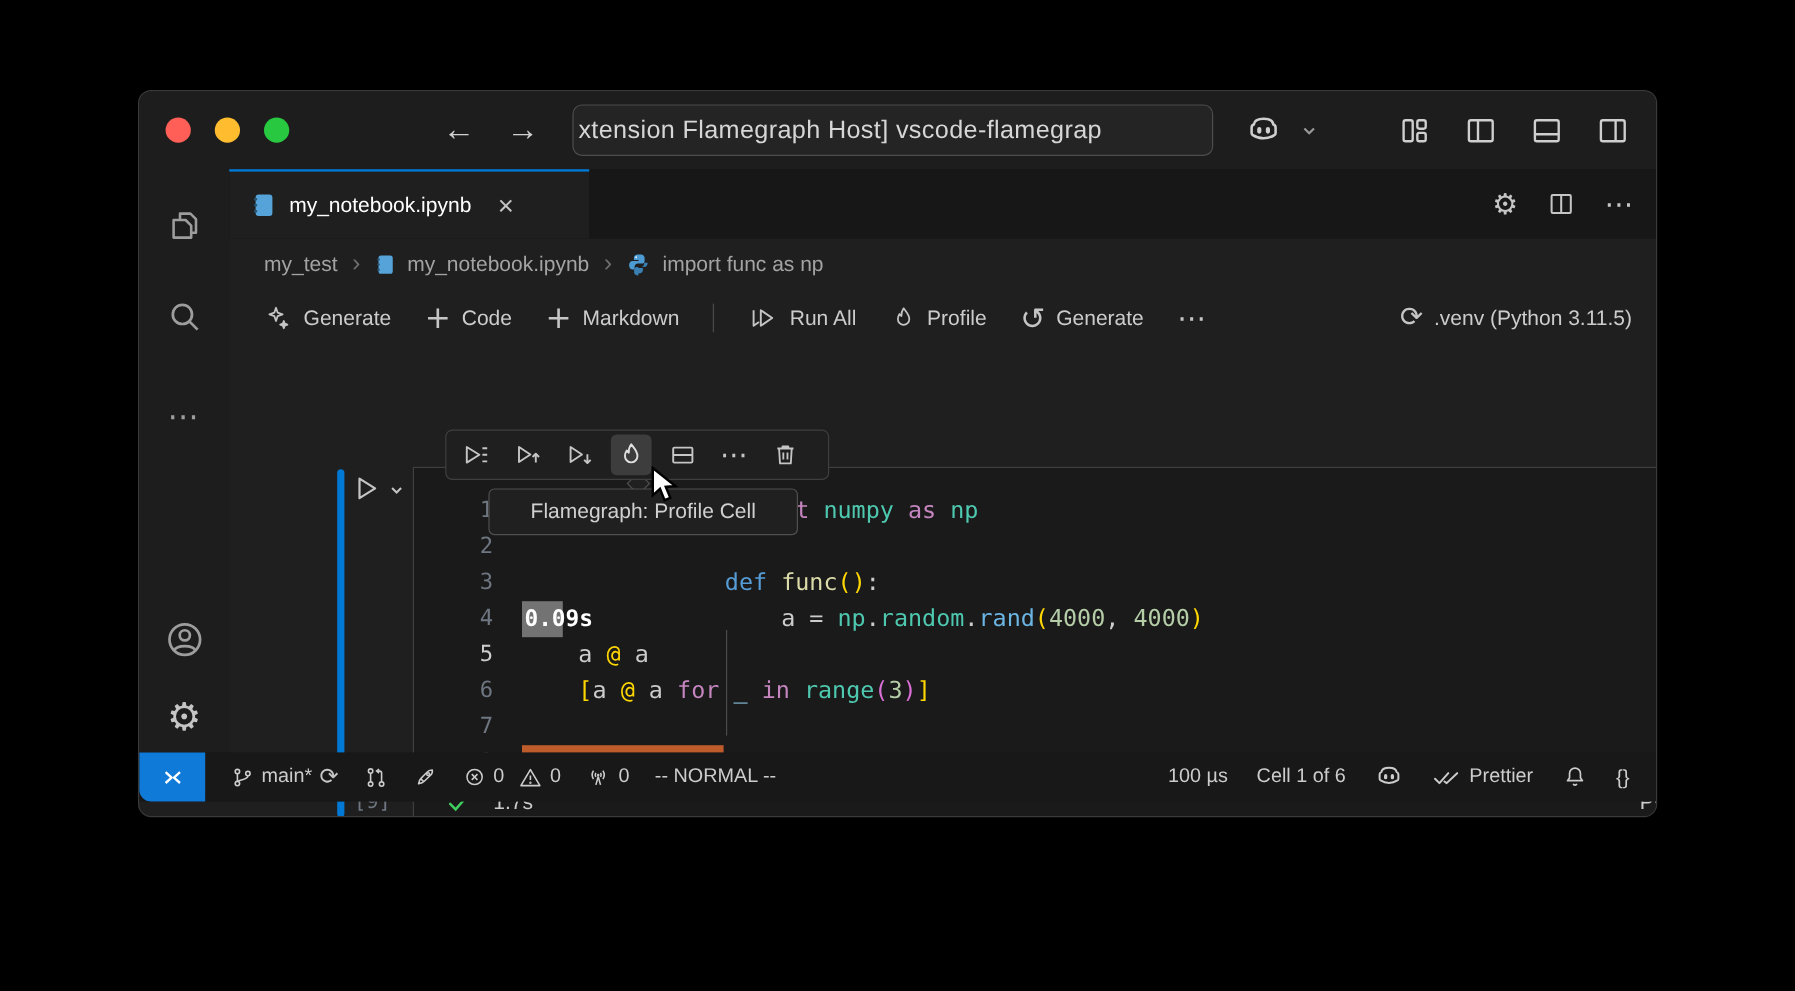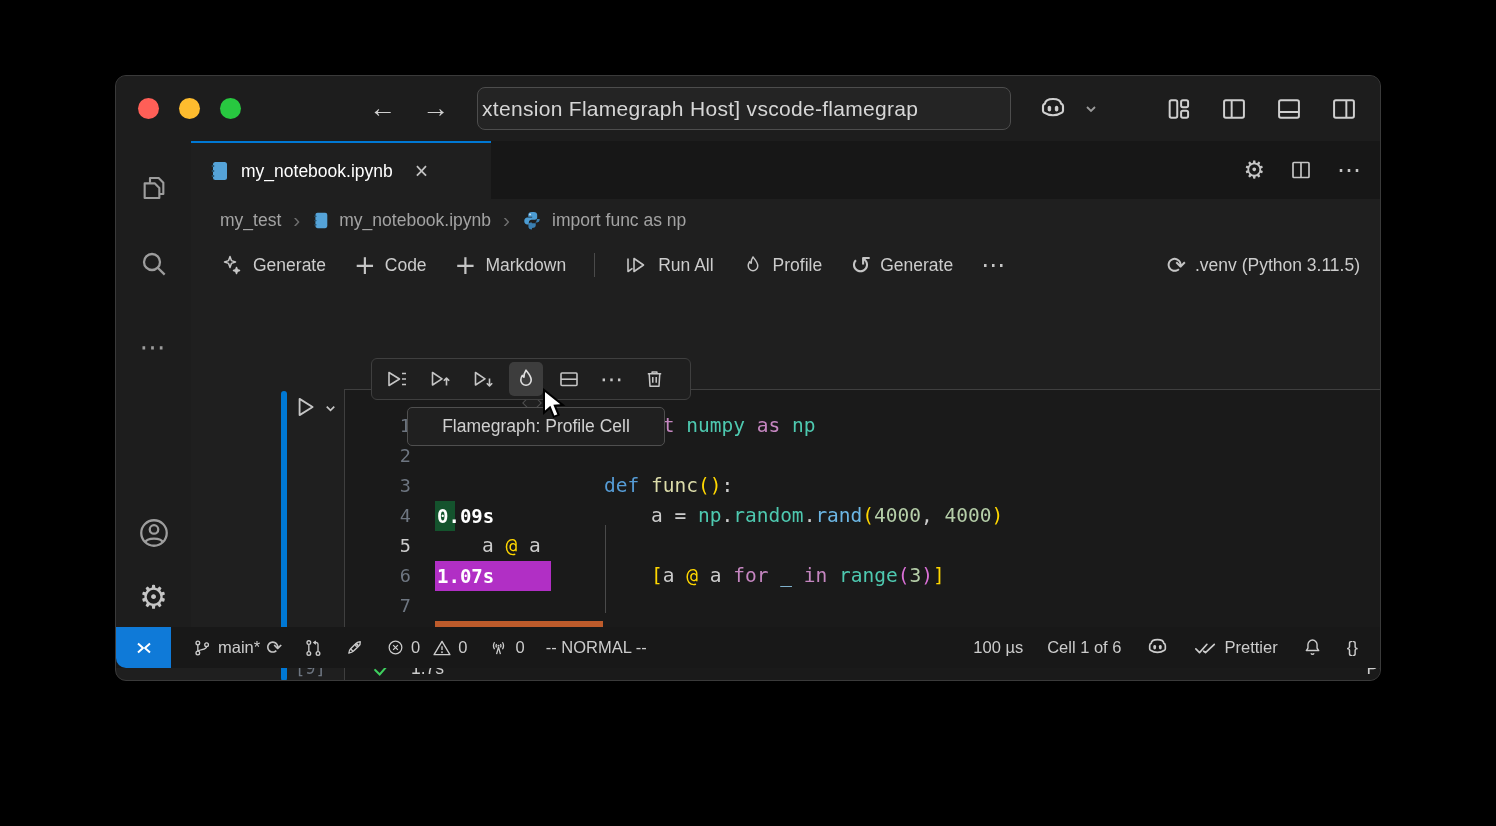--- a/index.html
+++ b/index.html
@@ -281,33 +281,30 @@
               <div class="code-text" style="padding-left: 0px;"></div>
             </div>
             <div class="code-row">
               <div class="gutter-num">3</div>
               <div class="bar-lane"></div>
               <div class="code-text" style="padding-left: 0px;"><span style="color: rgb(86, 156, 214);">def</span><span style="color: rgb(204, 204, 204);"> </span><span style="color: rgb(220, 220, 170);">func</span><span style="color: rgb(255, 215, 0);">(</span><span style="color: rgb(255, 215, 0);">)</span><span style="color: rgb(204, 204, 204);">:</span></div>
             </div>
             <div class="code-row">
               <div class="gutter-num">4</div>
               <div class="bar-lane">
-                <div class="flame-bar" style="width: 20px; background: #14532d;"><span class="flame-label">0.09s</span></div>
+                <div class="flame-bar" style="width: 34px; background: #737373;"><span class="flame-label">0.09s</span></div>
               </div>
               <div class="code-text" style="padding-left: 46.96px;"><span style="color: rgb(204, 204, 204);">a</span><span style="color: rgb(204, 204, 204);"> = </span><span style="color: rgb(78, 201, 176);">np</span><span style="color: rgb(204, 204, 204);">.</span><span style="color: rgb(78, 201, 176);">random</span><span style="color: rgb(204, 204, 204);">.</span><span style="color: rgb(108, 182, 228);">rand</span><span style="color: rgb(255, 215, 0);">(</span><span style="color: rgb(181, 206, 168);">4000</span><span style="color: rgb(204, 204, 204);">, </span><span style="color: rgb(181, 206, 168);">4000</span><span style="color: rgb(255, 215, 0);">)</span></div>
             </div>
             <div class="code-row">
               <div class="gutter-num active">5</div>
               <div class="code-text" style="padding-left: 46.96px;"><span style="color: rgb(204, 204, 204);">a</span><span style="color: rgb(204, 204, 204);"> </span><span style="color: rgb(255, 215, 0);">@</span><span style="color: rgb(204, 204, 204);"> </span><span style="color: rgb(204, 204, 204);">a</span></div>
             </div>
             <div class="code-row">
               <div class="gutter-num">6</div>
-              <div class="bar-lane">
-                <div class="flame-bar" style="width: 116px; background: rgb(177, 47, 197);"><span class="flame-label">1.07s</span></div>
-              </div>
               <div class="code-text" style="padding-left: 46.96px;"><span style="color: rgb(255, 215, 0);">[</span><span style="color: rgb(204, 204, 204);">a</span><span style="color: rgb(204, 204, 204);"> </span><span style="color: rgb(255, 215, 0);">@</span><span style="color: rgb(204, 204, 204);"> </span><span style="color: rgb(204, 204, 204);">a</span><span style="color: rgb(204, 204, 204);"> </span><span style="color: rgb(197, 134, 192);">for</span><span style="color: rgb(204, 204, 204);"> </span><span style="color: rgb(156, 220, 254);">_</span><span style="color: rgb(204, 204, 204);"> </span><span style="color: rgb(197, 134, 192);">in</span><span style="color: rgb(204, 204, 204);"> </span><span style="color: rgb(78, 201, 176);">range</span><span style="color: rgb(218, 112, 214);">(</span><span style="color: rgb(181, 206, 168);">3</span><span style="color: rgb(218, 112, 214);">)</span><span style="color: rgb(255, 215, 0);">]</span></div>
             </div>
             <div class="code-row">
               <div class="gutter-num">7</div>
               <div class="bar-lane"></div>
               <div class="code-text" style="padding-left: 0px;"></div>
             </div>
             <div class="code-row">
               <div class="gutter-num">8</div>
               <div class="bar-lane">

